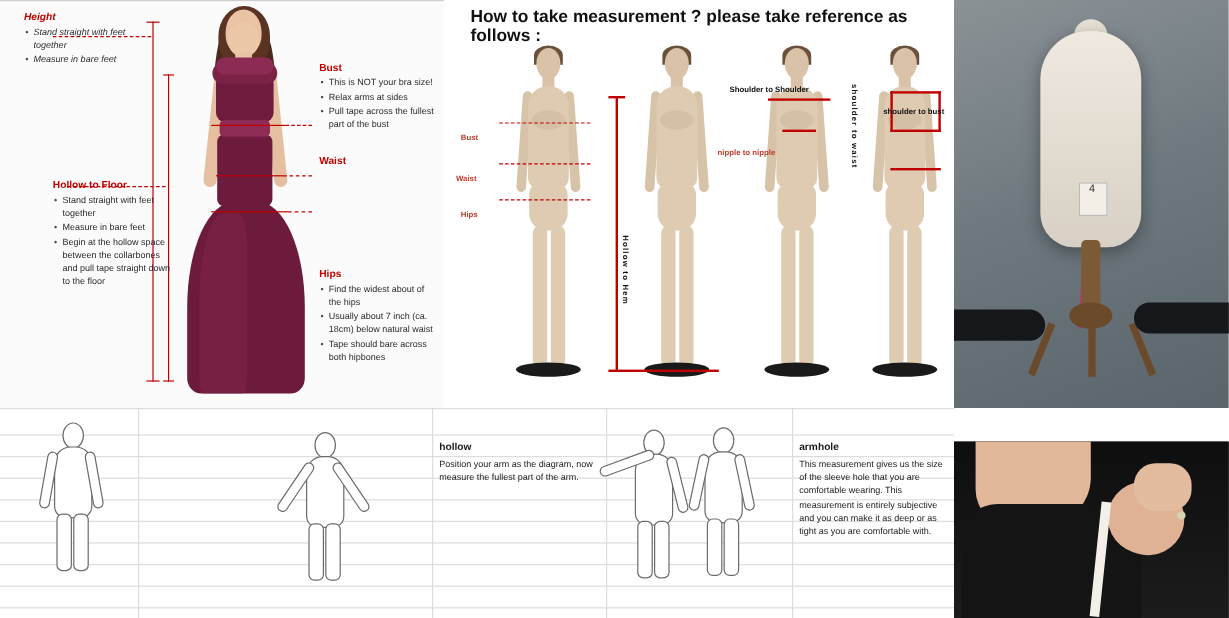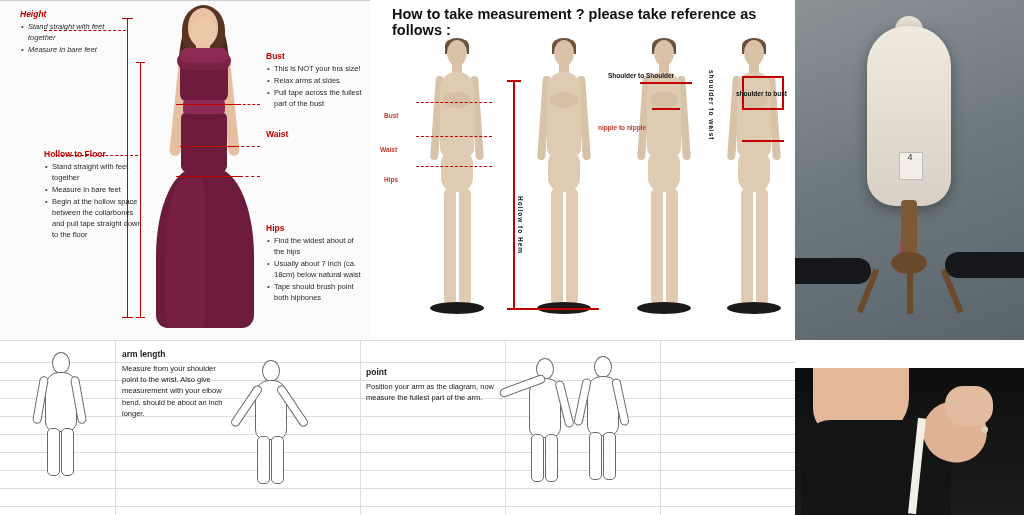--- a/index.html
+++ b/index.html
@@ -175,21 +175,21 @@
 
     <div class="lbl" style="left:266px;top:128px;width:98px;">
       <span class="hd">Waist</span>
     </div>
 
     <div class="lbl" style="left:266px;top:222px;width:98px;">
       <span class="hd">Hips</span>
       <ul>
         <li>Find the widest about of the hips</li>
         <li>Usually about 7 inch (ca. 18cm) below natural waist</li>
-        <li>Tape should brush point both hipbones</li>
+        <li>Tape should bare across both hipbones</li>
       </ul>
     </div>
   </div>
 
   <div id="panel-mann">
     <div class="title">How to take measurement ?  please take reference as follows :</div>
 
     <div class="mann" style="left:48px;">
       <div class="m-arm-l"></div>
         <div class="m-arm-r"></div>
@@ -302,35 +302,31 @@
     <div class="vrule" style="left:660px;"></div>
 
     <div class="bfig" style="left:28px;top:10px;width:70px;height:150px;">
       <div class="sk-head" style="left:24px;top:2px;"></div>
       <div class="sk-body" style="left:17px;top:22px;"></div>
       <div class="sk-arm" style="left:8px;top:26px;transform:rotate(10deg);"></div>
       <div class="sk-arm" style="left:46px;top:26px;transform:rotate(-10deg);"></div>
       <div class="sk-leg" style="left:19px;top:78px;"></div>
       <div class="sk-leg" style="left:33px;top:78px;"></div>
     </div>
-    <div class="btext" style="left:122px;top:8px;width:108px;">
-      <b>arm length</b>
-      <span>Measure from your shoulder point to the wrist. Also give measurement with your elbow bend, should be about an inch longer.</span>
-    </div>
 
     <div class="bfig" style="left:238px;top:18px;width:70px;height:145px;">
       <div class="sk-head" style="left:24px;top:2px;"></div>
       <div class="sk-body" style="left:17px;top:22px;"></div>
       <div class="sk-arm" style="left:4px;top:24px;transform:rotate(34deg);"></div>
       <div class="sk-arm" style="left:50px;top:24px;transform:rotate(-34deg);"></div>
       <div class="sk-leg" style="left:19px;top:78px;"></div>
       <div class="sk-leg" style="left:33px;top:78px;"></div>
     </div>
     <div class="btext" style="left:366px;top:26px;width:128px;">
-      <b>point</b>
+      <b>hollow</b>
       <span>Position your arm as the diagram, now measure the fullest part of the arm.</span>
     </div>
 
     <div class="bfig" style="left:512px;top:12px;width:70px;height:150px;">
       <div class="sk-head" style="left:24px;top:6px;"></div>
       <div class="sk-body" style="left:17px;top:26px;"></div>
       <div class="sk-arm" style="left:6px;top:10px;transform:rotate(70deg);"></div>
       <div class="sk-arm" style="left:48px;top:28px;transform:rotate(-14deg);"></div>
       <div class="sk-leg" style="left:19px;top:82px;"></div>
       <div class="sk-leg" style="left:33px;top:82px;"></div>
@@ -338,20 +334,24 @@
 
     <div class="bfig" style="left:570px;top:12px;width:70px;height:150px;">
       <div class="sk-head" style="left:24px;top:4px;"></div>
       <div class="sk-body" style="left:17px;top:24px;"></div>
       <div class="sk-arm" style="left:8px;top:26px;transform:rotate(12deg);"></div>
       <div class="sk-arm" style="left:46px;top:26px;transform:rotate(-12deg);"></div>
       <div class="sk-leg" style="left:19px;top:80px;"></div>
       <div class="sk-leg" style="left:33px;top:80px;"></div>
     </div>
 
+    <div class="btext" style="left:666px;top:26px;width:124px;">
+      <b>armhole</b>
+      <span>This measurement gives us the size of the sleeve hole that you are comfortable wearing. This measurement is entirely subjective and you can make it as deep or as tight as you are comfortable with.</span>
+    </div>
   </div>
 
   <div id="panel-photo">
     <div class="ph-bg"></div>
     <div class="ph-skin"></div>
     <div class="ph-shirt"></div>
     <div class="ph-arm"></div>
     <div class="ph-hand"></div>
     <div class="ph-tape"></div>
     <div class="ph-ring"></div>

